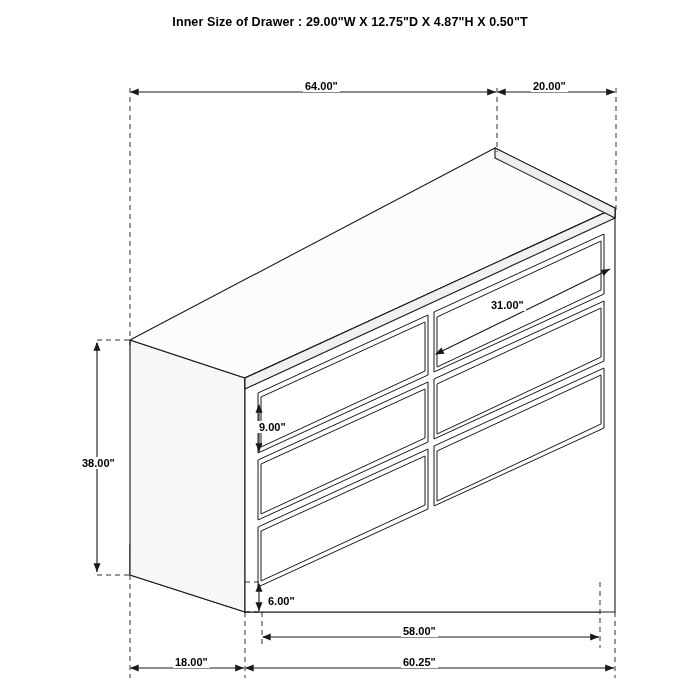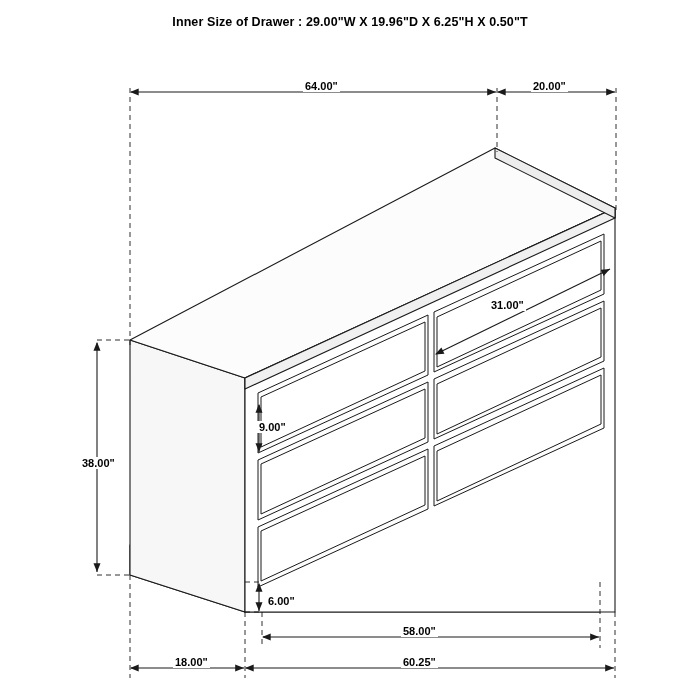--- a/index.html
+++ b/index.html
@@ -41,21 +41,21 @@
     background: #ffffff;
     padding: 0 2px;
     white-space: nowrap;
   }
 </style>
 </head>
 <body>
 
 <div id="page">
 
-  <div id="title">Inner Size of Drawer : 29.00"W X 19.96"D X 6.25"H X 0.50"T</div>
+  <div id="title">Inner Size of Drawer : 29.00"W X 12.75"D X 4.87"H X 0.50"T</div>
 
   <svg id="canvas" width="700" height="700" viewBox="0 0 700 700">
     <defs>
       <marker id="arrHead" markerWidth="9" markerHeight="9" refX="8" refY="3.2" orient="auto" markerUnits="strokeWidth">
         <path d="M0,0 L8,3.2 L0,6.4 z" fill="#1a1a1a"></path>
       </marker>
       <marker id="arrTail" markerWidth="9" markerHeight="9" refX="1" refY="3.2" orient="auto" markerUnits="strokeWidth">
         <path d="M8,0 L0,3.2 L8,6.4 z" fill="#1a1a1a"></path>
       </marker>
     </defs>

